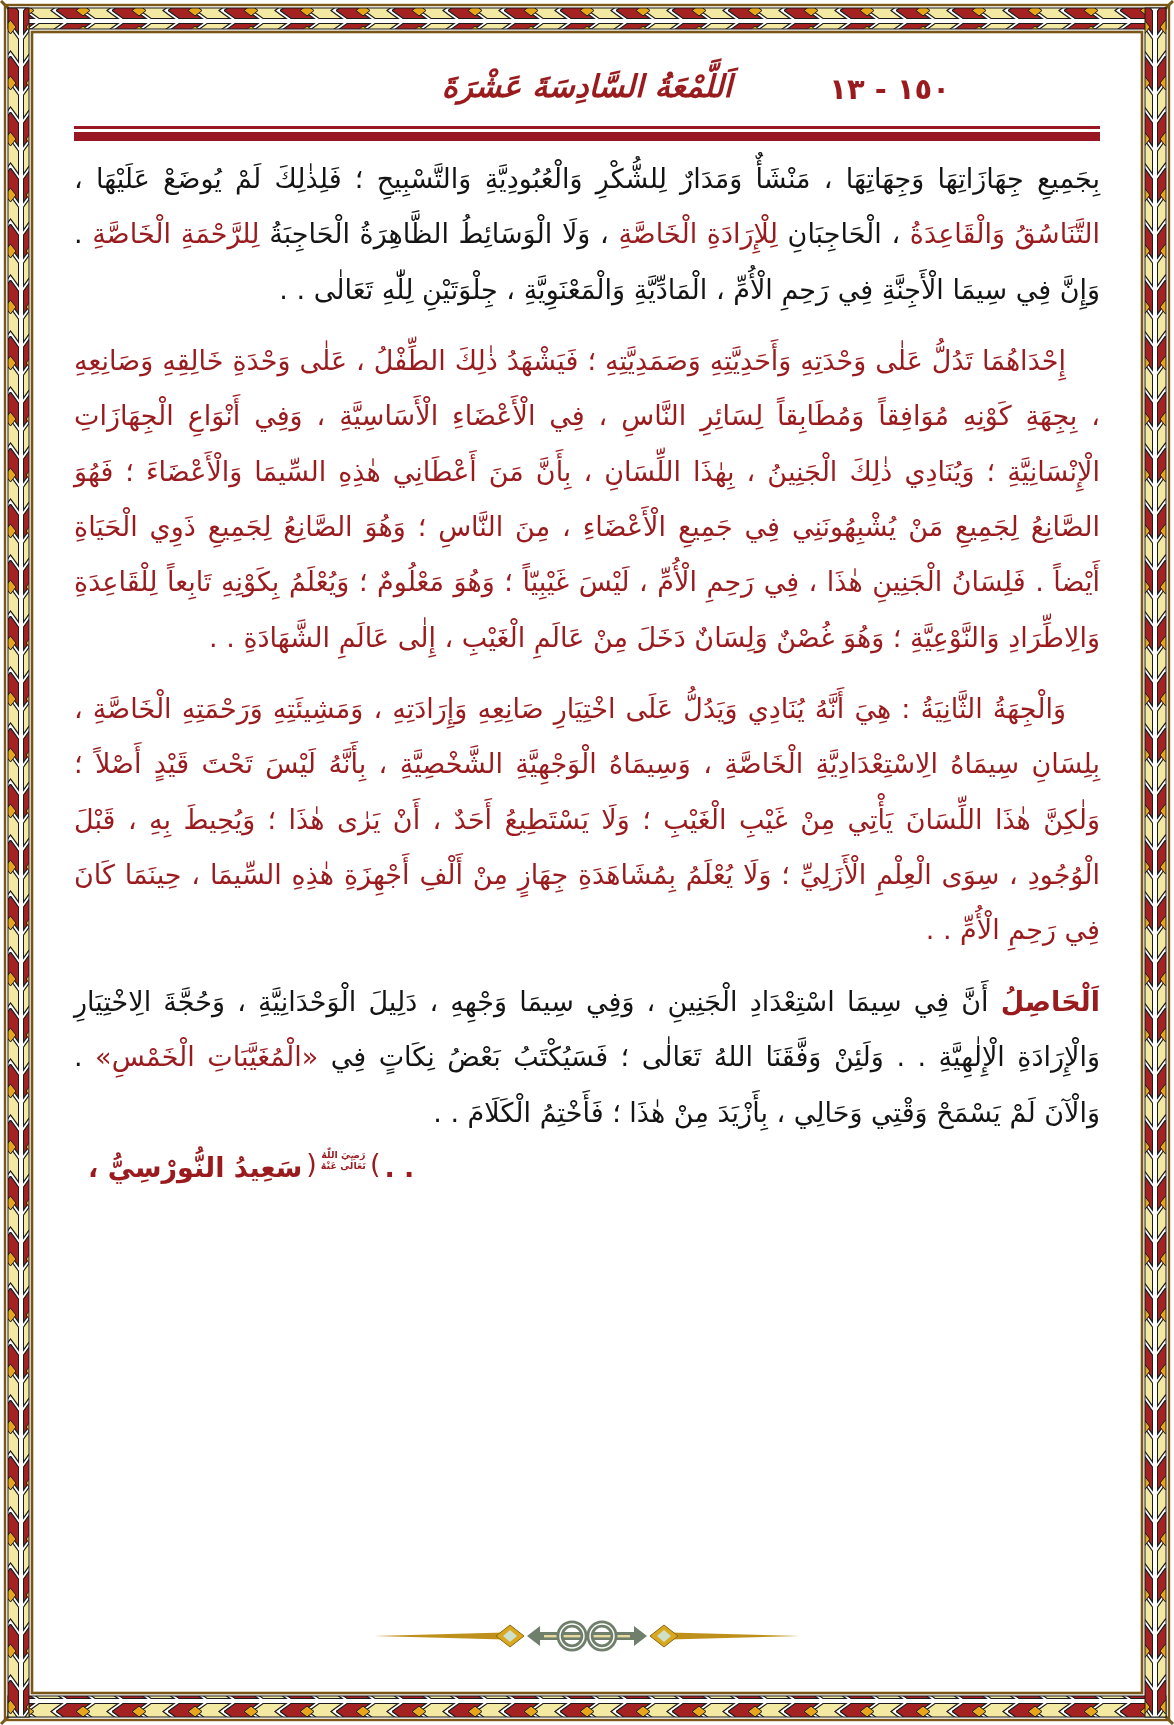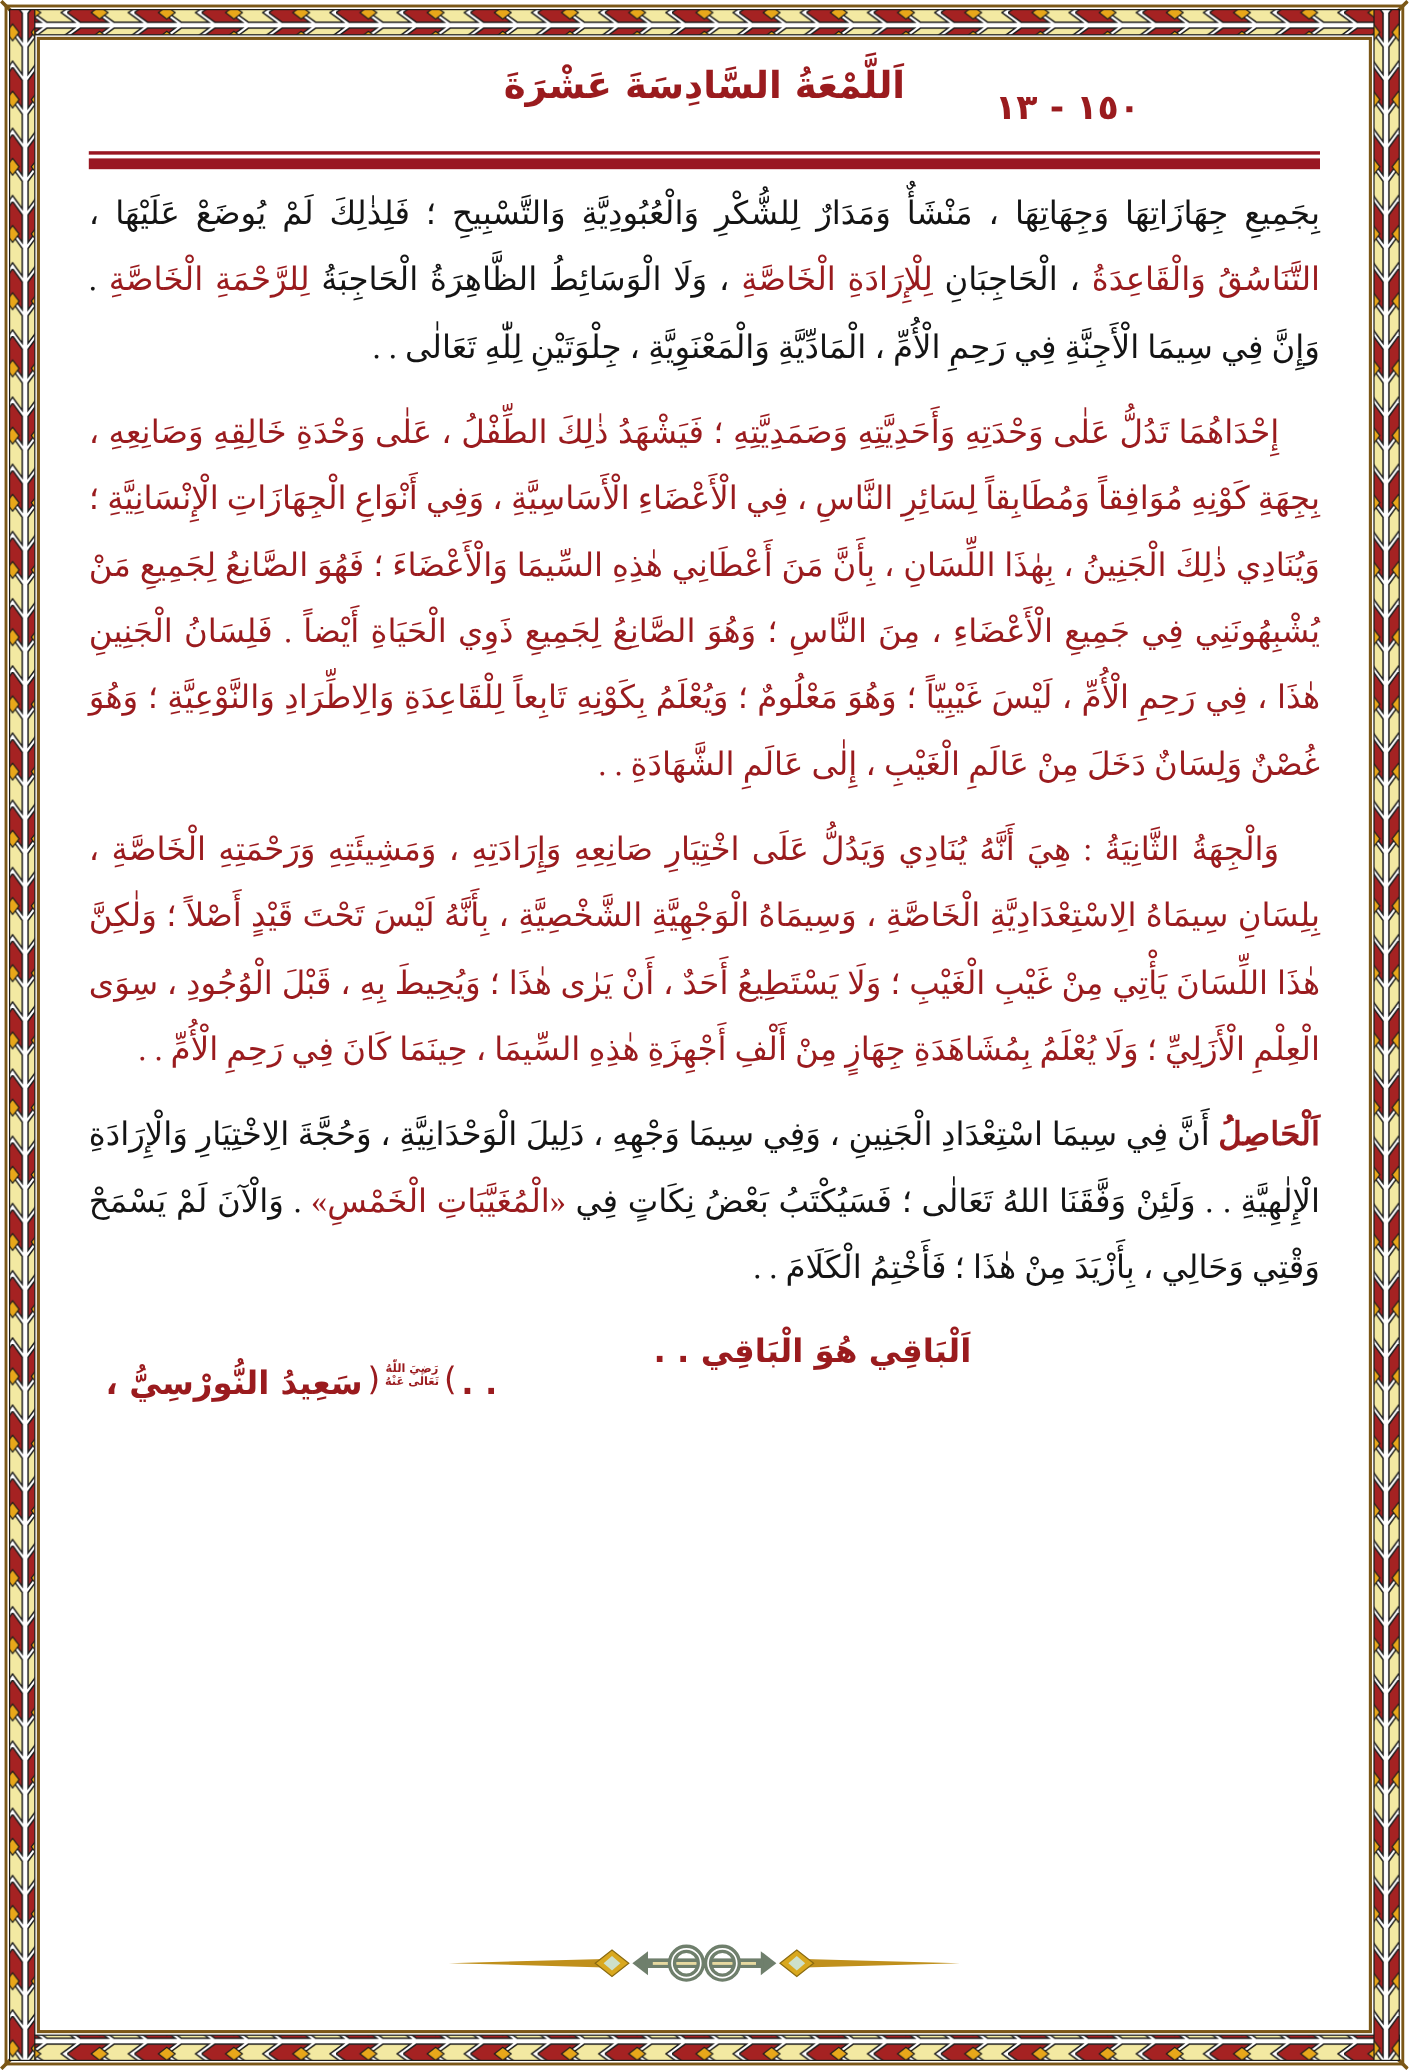--- a/index.html
+++ b/index.html
@@ -17,43 +17,43 @@
     font-family:"DejaVu Sans",sans-serif;
   }
   .frame{position:absolute;inset:0;pointer-events:none;}
   .content{
     position:relative;
     padding:46px 74px 0 74px;
     direction:rtl;
   }
   .header{position:relative;height:66px;}
   .page-title{
-    position:absolute;left:0;right:0;top:8px;
+    position:absolute;left:0;right:0;top:22px;
     text-align:center;
     color:var(--red);
     font-size:31px;font-weight:bold;
     letter-spacing:.5px;
+    font-style:italic;
   }
   .page-number{
     position:absolute;top:26px;right:150px;
     color:var(--red);
     font-size:29px;font-weight:bold;
     direction:rtl;
   }
   .header-rule{margin:14px 0 10px 0;}
   .header-rule .thin{height:3px;background:#991722;}
   .header-rule .gap{height:3px;background:#ffffff;}
   .header-rule .thick{height:9px;background:#991722;}
   .body-text{
     color:var(--ink);
     font-size:27px;
     line-height:2.05;
     text-align:justify;
     text-justify:inter-word;
-    font-family:Liberation Serif, serif;
   }
   .body-text p{margin:0 0 16px 0;}
   .indent{text-indent:34px;}
   .red{color:var(--red);}
   .black{color:var(--ink);}
   .lead{font-weight:bold;}
   .red-para{color:var(--red);}
   .closing-line{
     direction:rtl;text-align:center;
     padding-left:180px;
@@ -136,21 +136,20 @@
       <p><span class="black">بِجَمِيعِ جِهَازَاتِهَا وَجِهَاتِهَا ، مَنْشَأٌ وَمَدَارٌ لِلشُّكْرِ وَالْعُبُودِيَّةِ وَالتَّسْبِيحِ ؛ فَلِذٰلِكَ لَمْ يُوضَعْ عَلَيْهَا ، </span><span class="red">التَّنَاسُقُ وَالْقَاعِدَةُ</span><span class="black"> ، الْحَاجِبَانِ </span><span class="red">لِلْإِرَادَةِ الْخَاصَّةِ</span><span class="black"> ، وَلَا الْوَسَائِطُ الظَّاهِرَةُ الْحَاجِبَةُ </span><span class="red">لِلرَّحْمَةِ الْخَاصَّةِ</span><span class="black"> . وَإِنَّ فِي سِيمَا الْأَجِنَّةِ فِي رَحِمِ الْأُمِّ ، الْمَادِّيَّةِ وَالْمَعْنَوِيَّةِ ، جِلْوَتَيْنِ لِلّٰهِ تَعَالٰى . .</span></p>
 
       <p class="red-para indent">إِحْدَاهُمَا تَدُلُّ عَلٰى وَحْدَتِهِ وَأَحَدِيَّتِهِ وَصَمَدِيَّتِهِ ؛ فَيَشْهَدُ ذٰلِكَ الطِّفْلُ ، عَلٰى وَحْدَةِ خَالِقِهِ وَصَانِعِهِ ، بِجِهَةِ كَوْنِهِ مُوَافِقاً وَمُطَابِقاً لِسَائِرِ النَّاسِ ، فِي الْأَعْضَاءِ الْأَسَاسِيَّةِ ، وَفِي أَنْوَاعِ الْجِهَازَاتِ الْإِنْسَانِيَّةِ ؛ وَيُنَادِي ذٰلِكَ الْجَنِينُ ، بِهٰذَا اللِّسَانِ ، بِأَنَّ مَنَ أَعْطَانِي هٰذِهِ السِّيمَا وَالْأَعْضَاءَ ؛ فَهُوَ الصَّانِعُ لِجَمِيعِ مَنْ يُشْبِهُونَنِي فِي جَمِيعِ الْأَعْضَاءِ ، مِنَ النَّاسِ ؛ وَهُوَ الصَّانِعُ لِجَمِيعِ ذَوِي الْحَيَاةِ أَيْضاً . فَلِسَانُ الْجَنِينِ هٰذَا ، فِي رَحِمِ الْأُمِّ ، لَيْسَ غَيْبِيّاً ؛ وَهُوَ مَعْلُومٌ ؛ وَيُعْلَمُ بِكَوْنِهِ تَابِعاً لِلْقَاعِدَةِ وَالِاطِّرَادِ وَالنَّوْعِيَّةِ ؛ وَهُوَ غُصْنٌ وَلِسَانٌ دَخَلَ مِنْ عَالَمِ الْغَيْبِ ، إِلٰى عَالَمِ الشَّهَادَةِ . .</p>
 
       <p class="red-para indent">وَالْجِهَةُ الثَّانِيَةُ : هِيَ أَنَّهُ يُنَادِي وَيَدُلُّ عَلَى اخْتِيَارِ صَانِعِهِ وَإِرَادَتِهِ ، وَمَشِيئَتِهِ وَرَحْمَتِهِ الْخَاصَّةِ ، بِلِسَانِ سِيمَاهُ الِاسْتِعْدَادِيَّةِ الْخَاصَّةِ ، وَسِيمَاهُ الْوَجْهِيَّةِ الشَّخْصِيَّةِ ، بِأَنَّهُ لَيْسَ تَحْتَ قَيْدٍ أَصْلاً ؛ وَلٰكِنَّ هٰذَا اللِّسَانَ يَأْتِي مِنْ غَيْبِ الْغَيْبِ ؛ وَلَا يَسْتَطِيعُ أَحَدٌ ، أَنْ يَرٰى هٰذَا ؛ وَيُحِيطَ بِهِ ، قَبْلَ الْوُجُودِ ، سِوَى الْعِلْمِ الْأَزَلِيِّ ؛ وَلَا يُعْلَمُ بِمُشَاهَدَةِ جِهَازٍ مِنْ أَلْفِ أَجْهِزَةِ هٰذِهِ السِّيمَا ، حِينَمَا كَانَ فِي رَحِمِ الْأُمِّ . .</p>
 
       <p><span class="red lead">اَلْحَاصِلُ</span><span class="black"> أَنَّ فِي سِيمَا اسْتِعْدَادِ الْجَنِينِ ، وَفِي سِيمَا وَجْهِهِ ، دَلِيلَ الْوَحْدَانِيَّةِ ، وَحُجَّةَ الِاخْتِيَارِ وَالْإِرَادَةِ الْإِلٰهِيَّةِ . . وَلَئِنْ وَفَّقَنَا اللهُ تَعَالٰى ؛ فَسَيُكْتَبُ بَعْضُ نِكَاتٍ فِي </span><span class="red">«الْمُغَيَّبَاتِ الْخَمْسِ»</span><span class="black"> . وَالْآنَ لَمْ يَسْمَحْ وَقْتِي وَحَالِي ، بِأَزْيَدَ مِنْ هٰذَا ؛ فَأَخْتِمُ الْكَلَامَ . .</span></p>
 
     </div>
 
-    <div class="closing-line">اَلْبَاقِي هُوَ الْبَاقِي . .</div>
 
     <div class="signature-row">
       <span>سَعِيدُ النُّورْسِيُّ ،</span>
       <span class="paren">(</span>
       <span class="seal">
         <span>رَضِيَ اللّٰهُ</span>
         <span>تَعَالٰى عَنْهُ</span>
       </span>
       <span class="paren">)</span>
       <span>. .</span>

